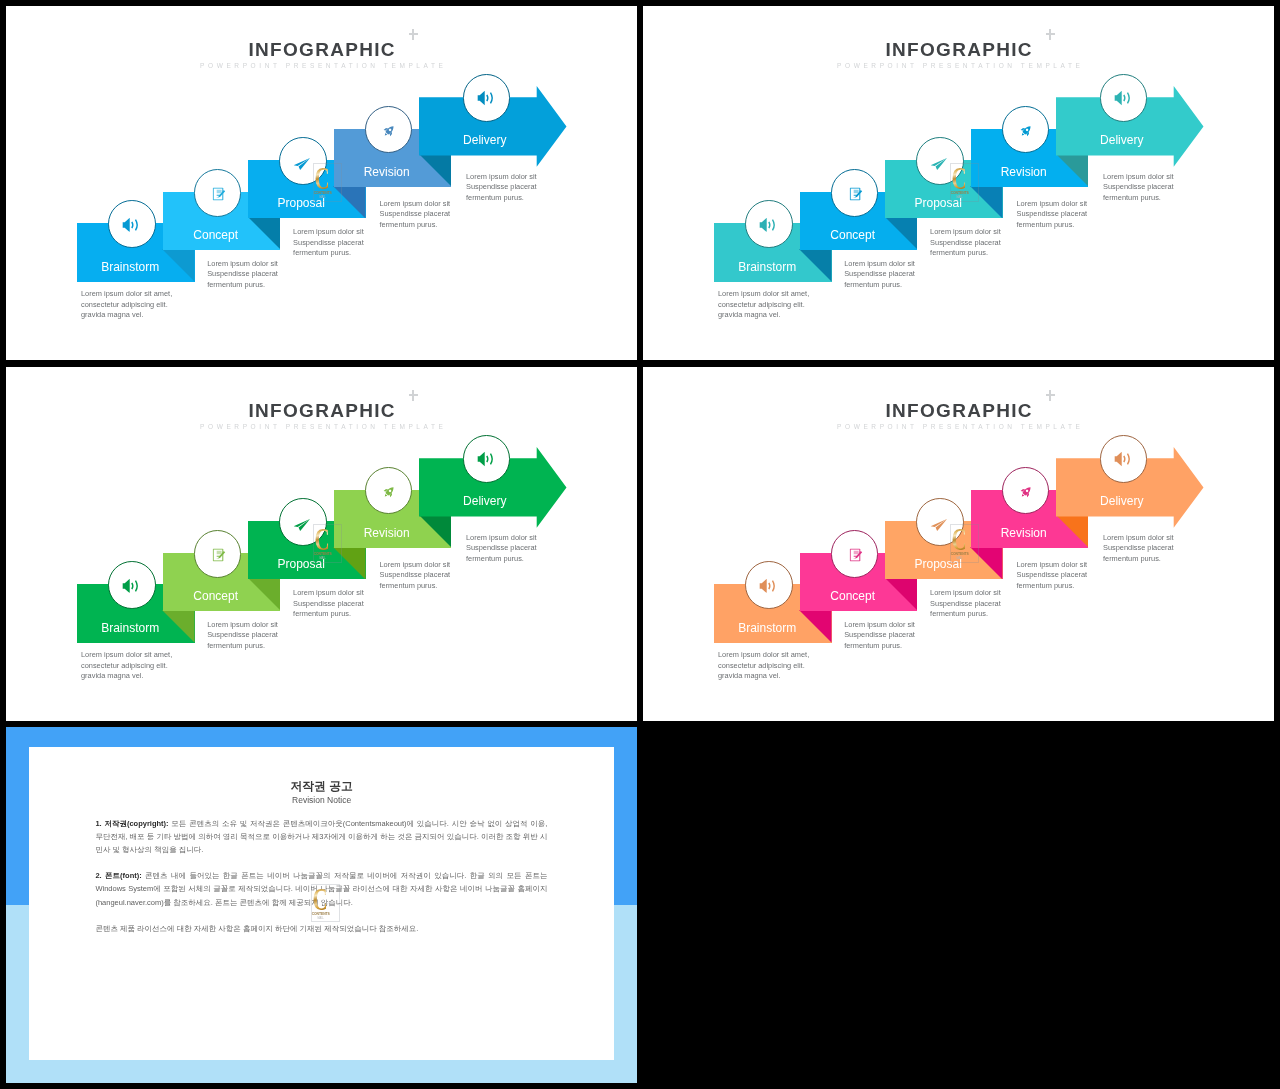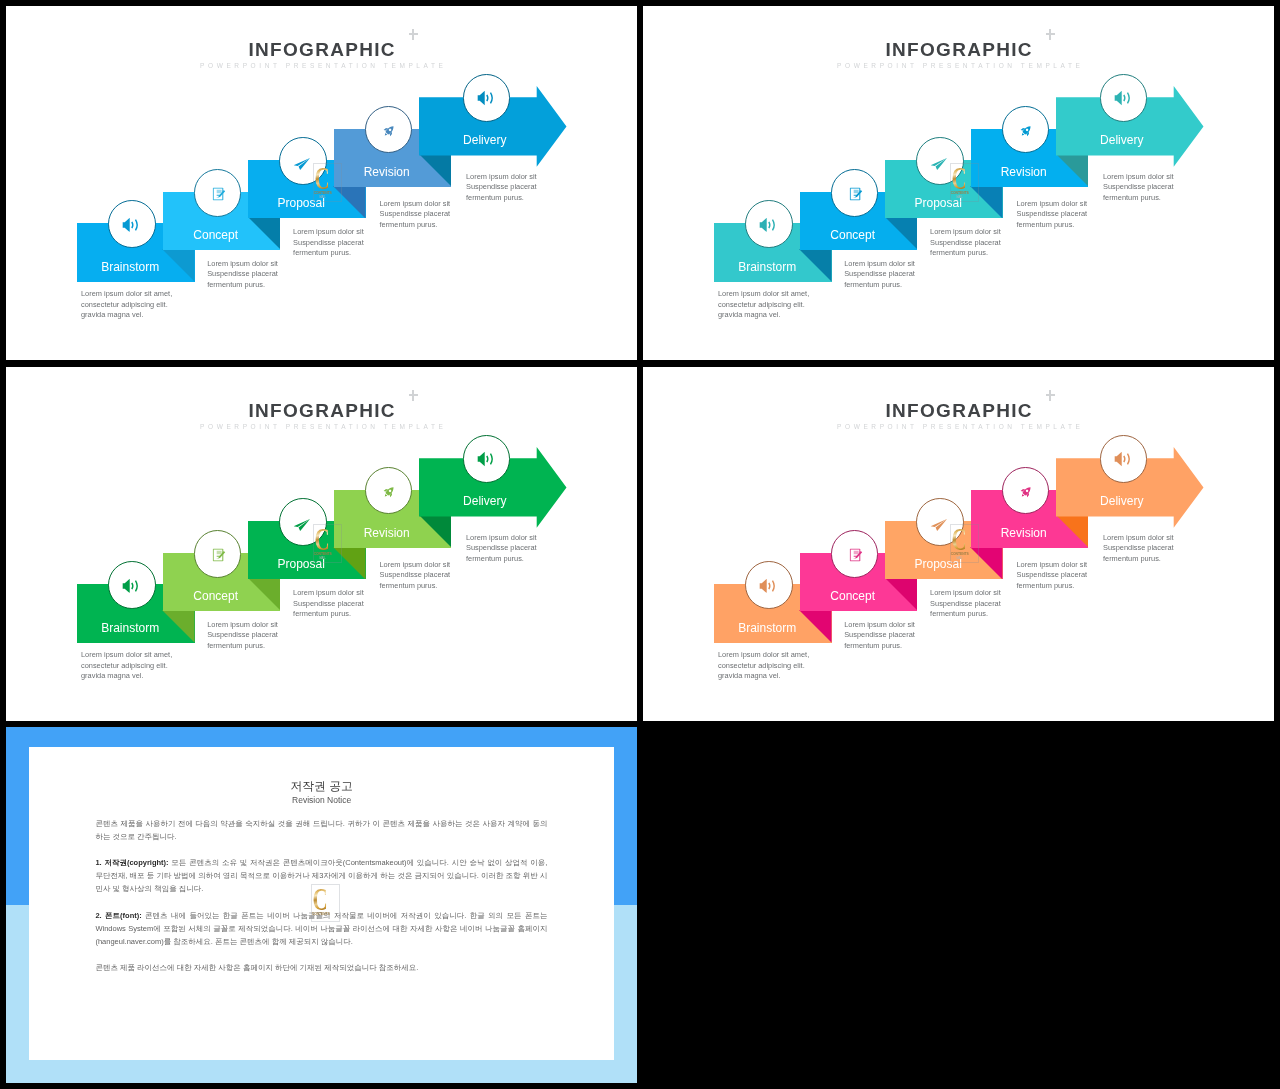--- a/index.html
+++ b/index.html
@@ -43,21 +43,21 @@
      background:linear-gradient(172deg,#b27d27 0%,#e0b75f 14%,#f7e7bd 30%,#bb8a30 48%,#e9cd91 66%,#d8a53e 82%,#a06c1c 100%);
      -webkit-background-clip:text;background-clip:text;color:transparent;}
   .wm .t1{position:absolute;left:0;right:0;top:25.6px;text-align:center;font-size:4.2px;line-height:4px;letter-spacing:-.05px;color:#9d7f47;font-weight:bold;
      transform:scaleX(.8);}
   .wm .t2{position:absolute;left:0;right:0;top:31px;text-align:center;font-size:3.2px;line-height:3.5px;letter-spacing:-.05px;color:#b6b6b6;transform:scaleX(.8);}
 
   
   #s5 .cbg{position:absolute;inset:0;background:#42a2f7;}
   #s5 .cbg2{position:absolute;left:0;right:0;top:178px;bottom:0;background:#b0e0f8;}
   #s5 .paper{position:absolute;left:22.8px;top:19.7px;width:585.7px;height:313.7px;background:#fff;}
-  #s5 .ctitle{position:absolute;left:0;right:0;top:33.5px;text-align:center;font-size:11.8px;line-height:12px;font-weight:normal;color:#3a3a3a;}
+  #s5 .ctitle{position:absolute;left:0;right:0;top:33.5px;text-align:center;font-size:11.8px;line-height:12px;font-weight:bold;color:#3a3a3a;}
   #s5 .csub{position:absolute;left:0;right:0;top:49.5px;text-align:center;font-size:8.5px;line-height:9px;color:#555;}
   #s5 .cbody{position:absolute;left:66.6px;top:70.2px;width:452px;font-size:7.5px;line-height:13.1px;color:#5f5f5f;text-align:justify;}
   #s5 .cbody p{margin:0 0 13.2px 0;}
   #s5 .cbody b{color:#2b2b2b;font-weight:bold;}
 </style>
 </head>
 <body>
 
 <div class="grid">
   <div class="slide" id="s1">
@@ -516,21 +516,20 @@
         </div>
       </div>
     </div>
   <div class="slide" id="s5">
       <div class="cbg"></div>
       <div class="cbg2"></div>
       <div class="paper">
         <div class="ctitle">저작권 공고</div>
         <div class="csub">Revision Notice</div>
         <div class="cbody">
-          <p>콘텐츠 제품을 사용하기 전에 다음의 약관을 숙지하실 것을 권해 드립니다. 귀하가 이 콘텐츠 제품을 사용하는 것은 사용자 계약에 동의하는 것으로 간주됩니다.</p>
           <p><b>1. 저작권(copyright):</b> 모든 콘텐츠의 소유 및 저작권은 콘텐츠메이크아웃(Contentsmakeout)에 있습니다. 시안 승낙 없이 상업적 이용, 무단전재, 배포 등 기타 방법에 의하여 영리 목적으로 이용하거나 제3자에게 이용하게 하는 것은 금지되어 있습니다. 이러한 조항 위반 시 민사 및 형사상의 책임을 집니다.</p>
           <p><b>2. 폰트(font):</b> 콘텐츠 내에 들어있는 한글 폰트는 네이버 나눔글꼴의 저작물로 네이버에 저작권이 있습니다. 한글 외의 모든 폰트는 Windows System에 포함된 서체의 글꼴로 제작되었습니다. 네이버 나눔글꼴 라이선스에 대한 자세한 사항은 네이버 나눔글꼴 홈페이지(hangeul.naver.com)를 참조하세요. 폰트는 콘텐츠에 함께 제공되지 않습니다.</p>
           <p>콘텐츠 제품 라이선스에 대한 자세한 사항은 홈페이지 하단에 기재된 제작되었습니다 참조하세요.</p>
         </div>
         <div class="wm" style="left:277px;top:139.3px;">
           <div class="box"></div>
           <div class="cch">C</div>
           <div class="t1">CONTENTS</div>
           <div class="t2">MALL</div>
         </div>

